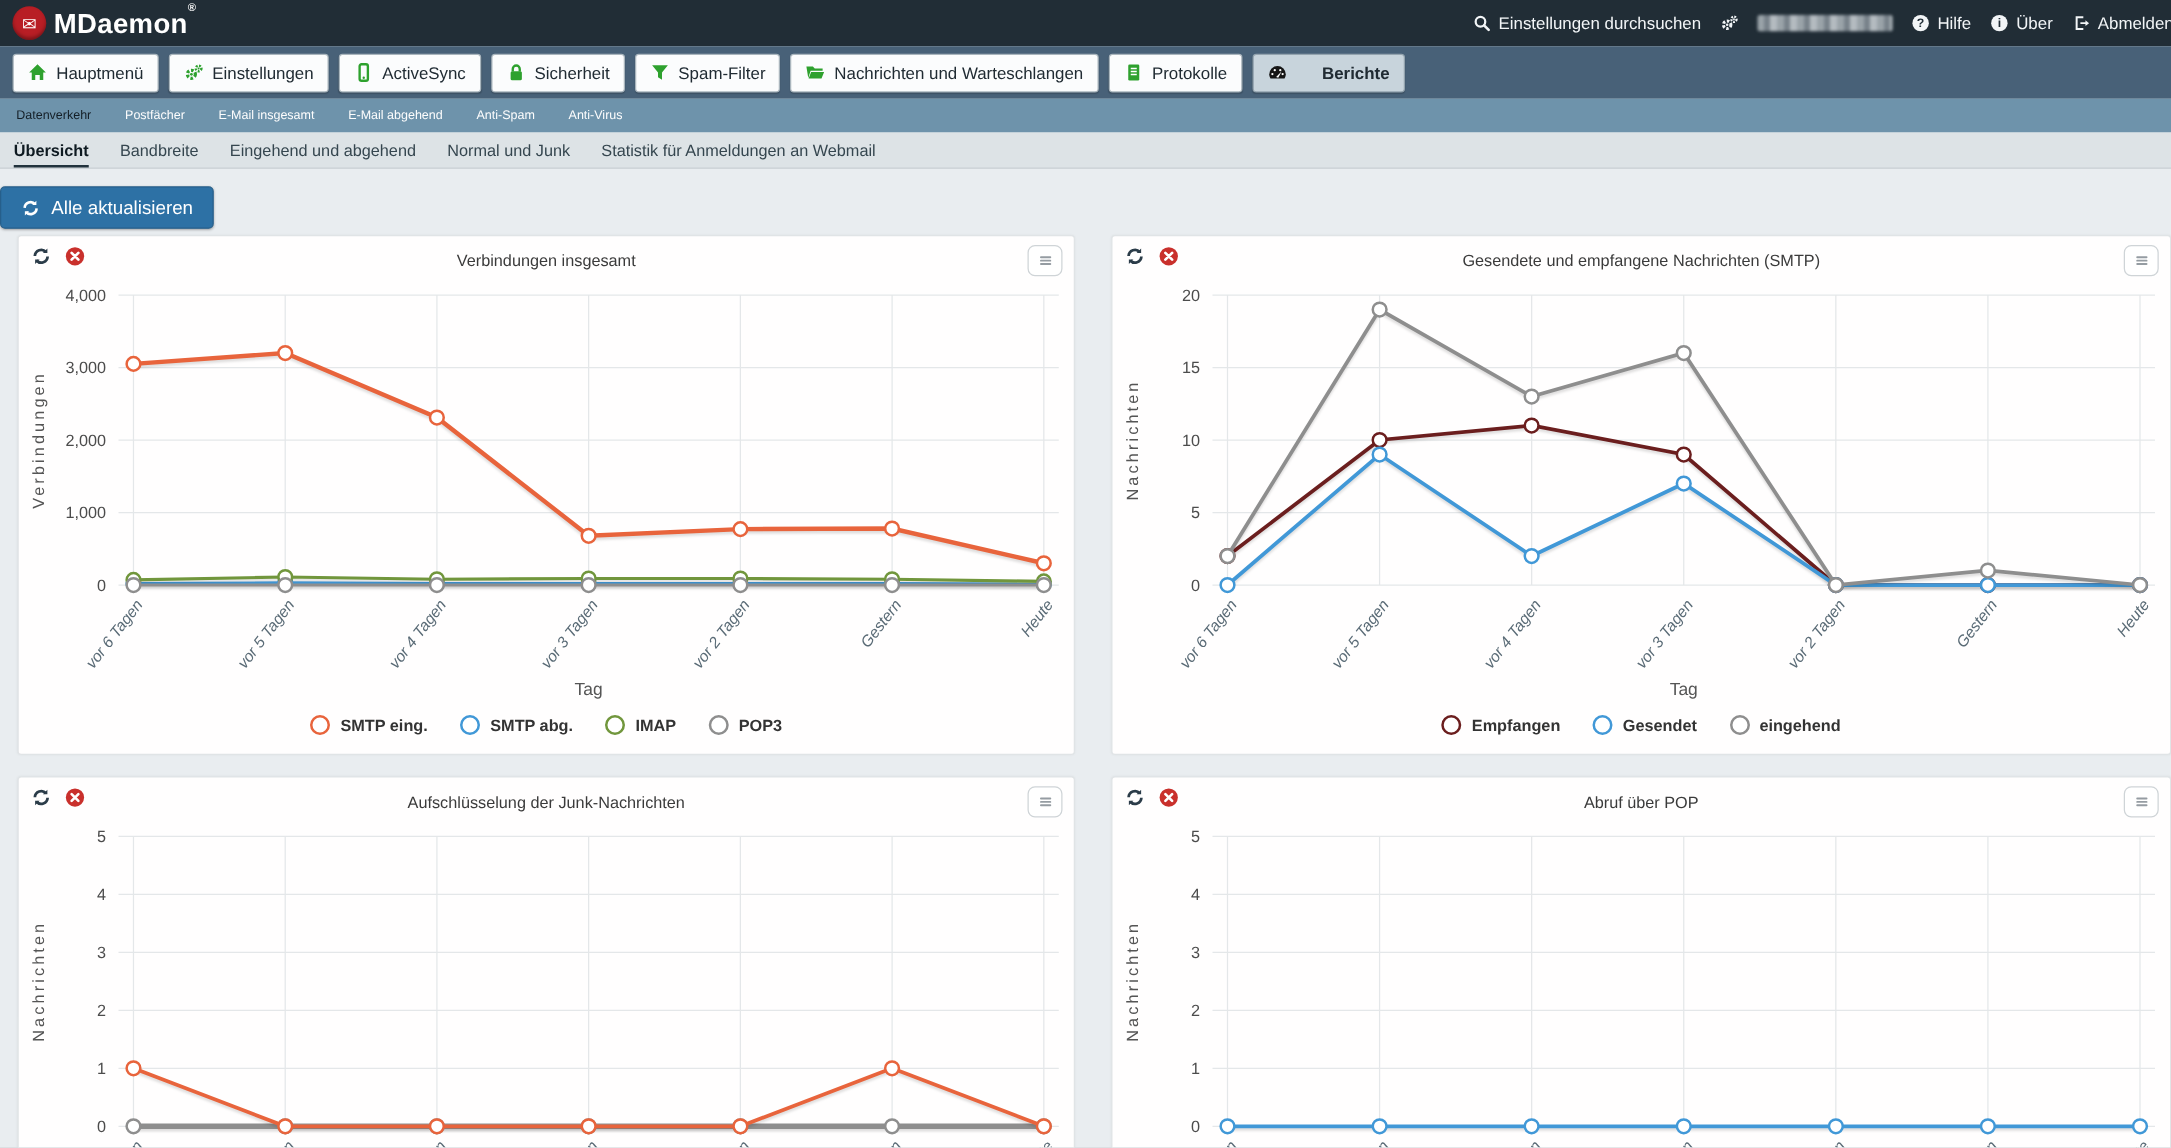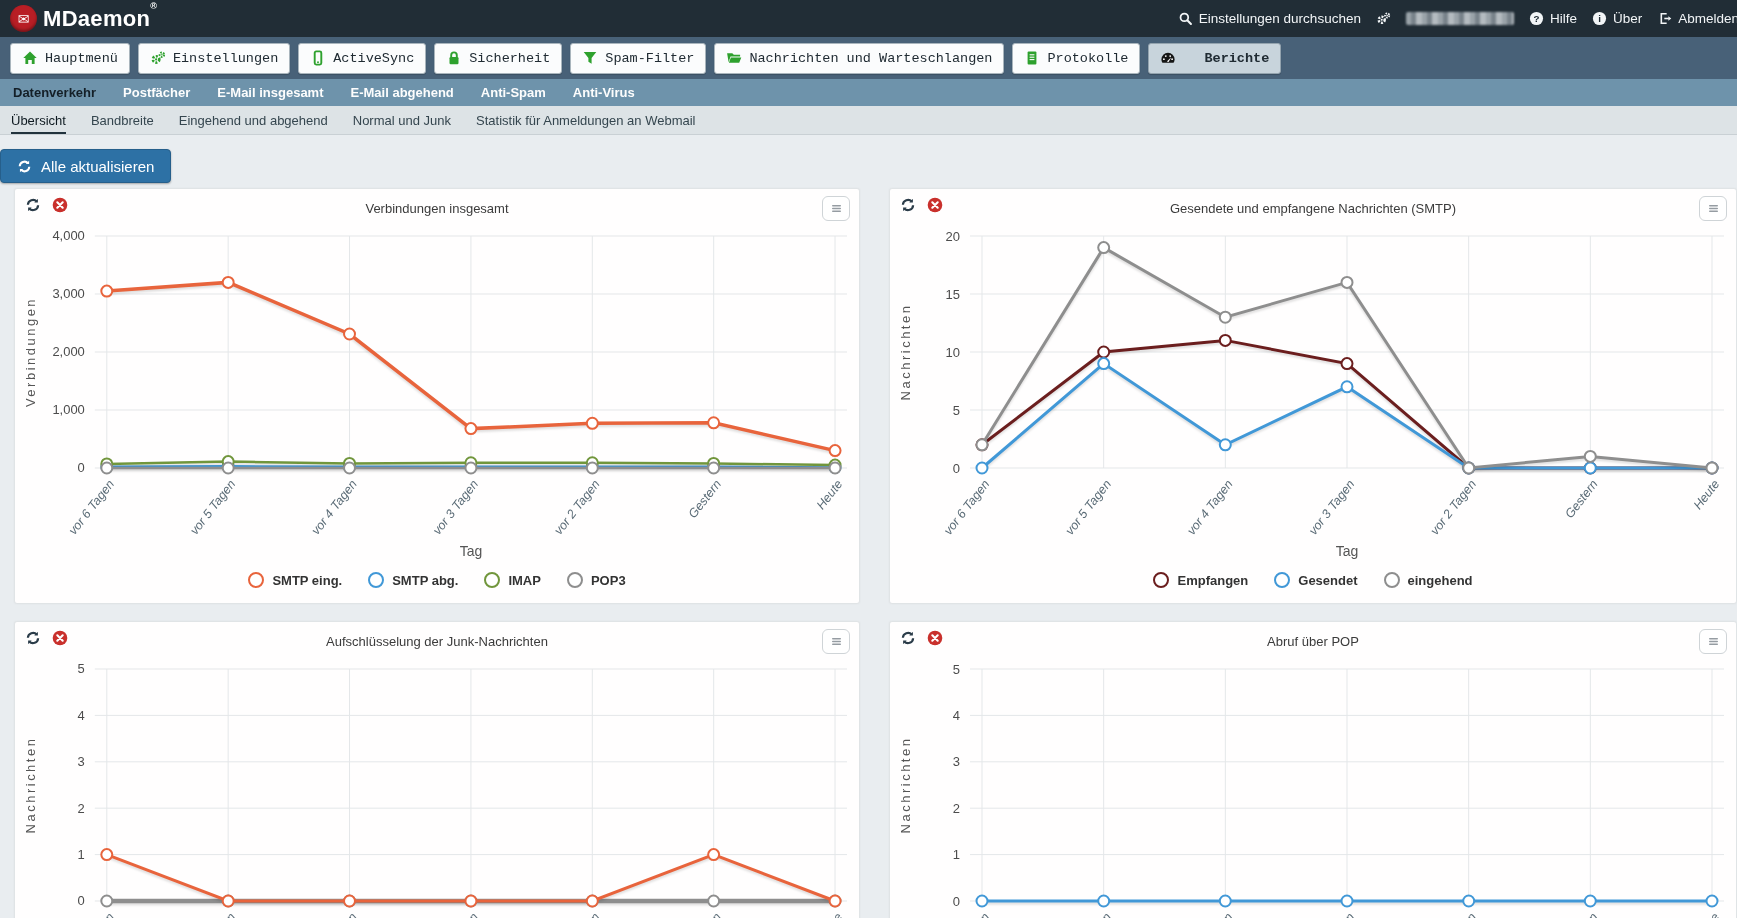--- a/index.html
+++ b/index.html
@@ -16,36 +16,36 @@
   .hdr-right{margin-left:auto;display:flex;align-items:center;gap:15px;font-size:13.5px;white-space:nowrap;margin-right:-12px;}
   .hdr-item{display:flex;align-items:center;gap:6px;cursor:pointer;color:#f2f5f7;}
   .hdr-item .ic{width:15px;height:15px;display:inline-block;}
   .hdr-item .ic svg{width:100%;height:100%;display:block;}
   .redacted{width:108px;height:13px;border-radius:2px;filter:blur(1.2px);
             background:repeating-linear-gradient(90deg,#9aa3a9 0 5px,#78828a 5px 10px,#b4bbc0 10px 16px);}
 
   
   .toolbar{height:42px;background:#486178;display:flex;align-items:center;gap:8px;padding:0 10px;}
   .tb-btn{display:flex;align-items:center;gap:7px;height:31px;padding:0 11px;border-radius:3px;
-          background:#fbfcfd;border:1px solid #a9b5bd;font-family:Liberation Mono, monospace;font-size:13.5px;color:#202b33;
+          background:#fbfcfd;border:1px solid #a9b5bd;font-family:Liberation Sans, sans-serif;font-size:13.5px;color:#202b33;
           cursor:pointer;box-shadow:0 1px 1px rgba(0,0,0,.18);}
   .tb-btn .icon{width:16px;height:16px;color:#2ea12e;}
   .tb-btn .icon svg{width:100%;height:100%;display:block;}
   .tb-btn.active{background:#c8d4dc;border-color:#93a3ae;font-weight:bold;gap:28px;}
   .tb-btn.active .icon{color:#161616;}
 
   
   .nav2{height:27px;background:#6e93ab;display:flex;align-items:center;gap:27px;padding:0 13px;}
-  .nav2-item{font-size:13px;font-weight:bold;color:#fdfdfd;cursor:pointer;line-height:27px;}
+  .nav2-item{font-size:10px;font-weight:normal;color:#fdfdfd;cursor:pointer;line-height:27px;}
   .nav2-item.active{color:#141f27;}
 
   
   .nav3{height:28px;background:#dde3e6;display:flex;align-items:flex-end;gap:25px;padding:0 11px;border-bottom:1px solid #c9d0d4;}
   .nav3-item{font-size:13px;color:#35464f;cursor:pointer;padding-bottom:5px;line-height:16px;}
-  .nav3-item.active{font-weight:normal;color:#0e1a21;border-bottom:2px solid #22333d;padding-bottom:3px;}
+  .nav3-item.active{font-weight:bold;color:#0e1a21;border-bottom:2px solid #22333d;padding-bottom:3px;}
 
   
   .btn-refresh-all{display:flex;align-items:center;gap:9px;margin:14px 0 5px 0;height:34px;padding:0 16px;
           background:#2d71a5;border:1px solid #265f8b;border-radius:4px;color:#fff;font-family:inherit;
           font-size:15px;cursor:pointer;box-shadow:0 1px 2px rgba(0,0,0,.3);}
   .btn-refresh-all .ic{width:15px;height:15px;color:#fff;}
   .btn-refresh-all .ic svg{width:100%;height:100%;display:block;}
 
   
   .grid{display:grid;grid-template-columns:846px 848px;column-gap:29px;row-gap:17px;margin-left:14px;}

